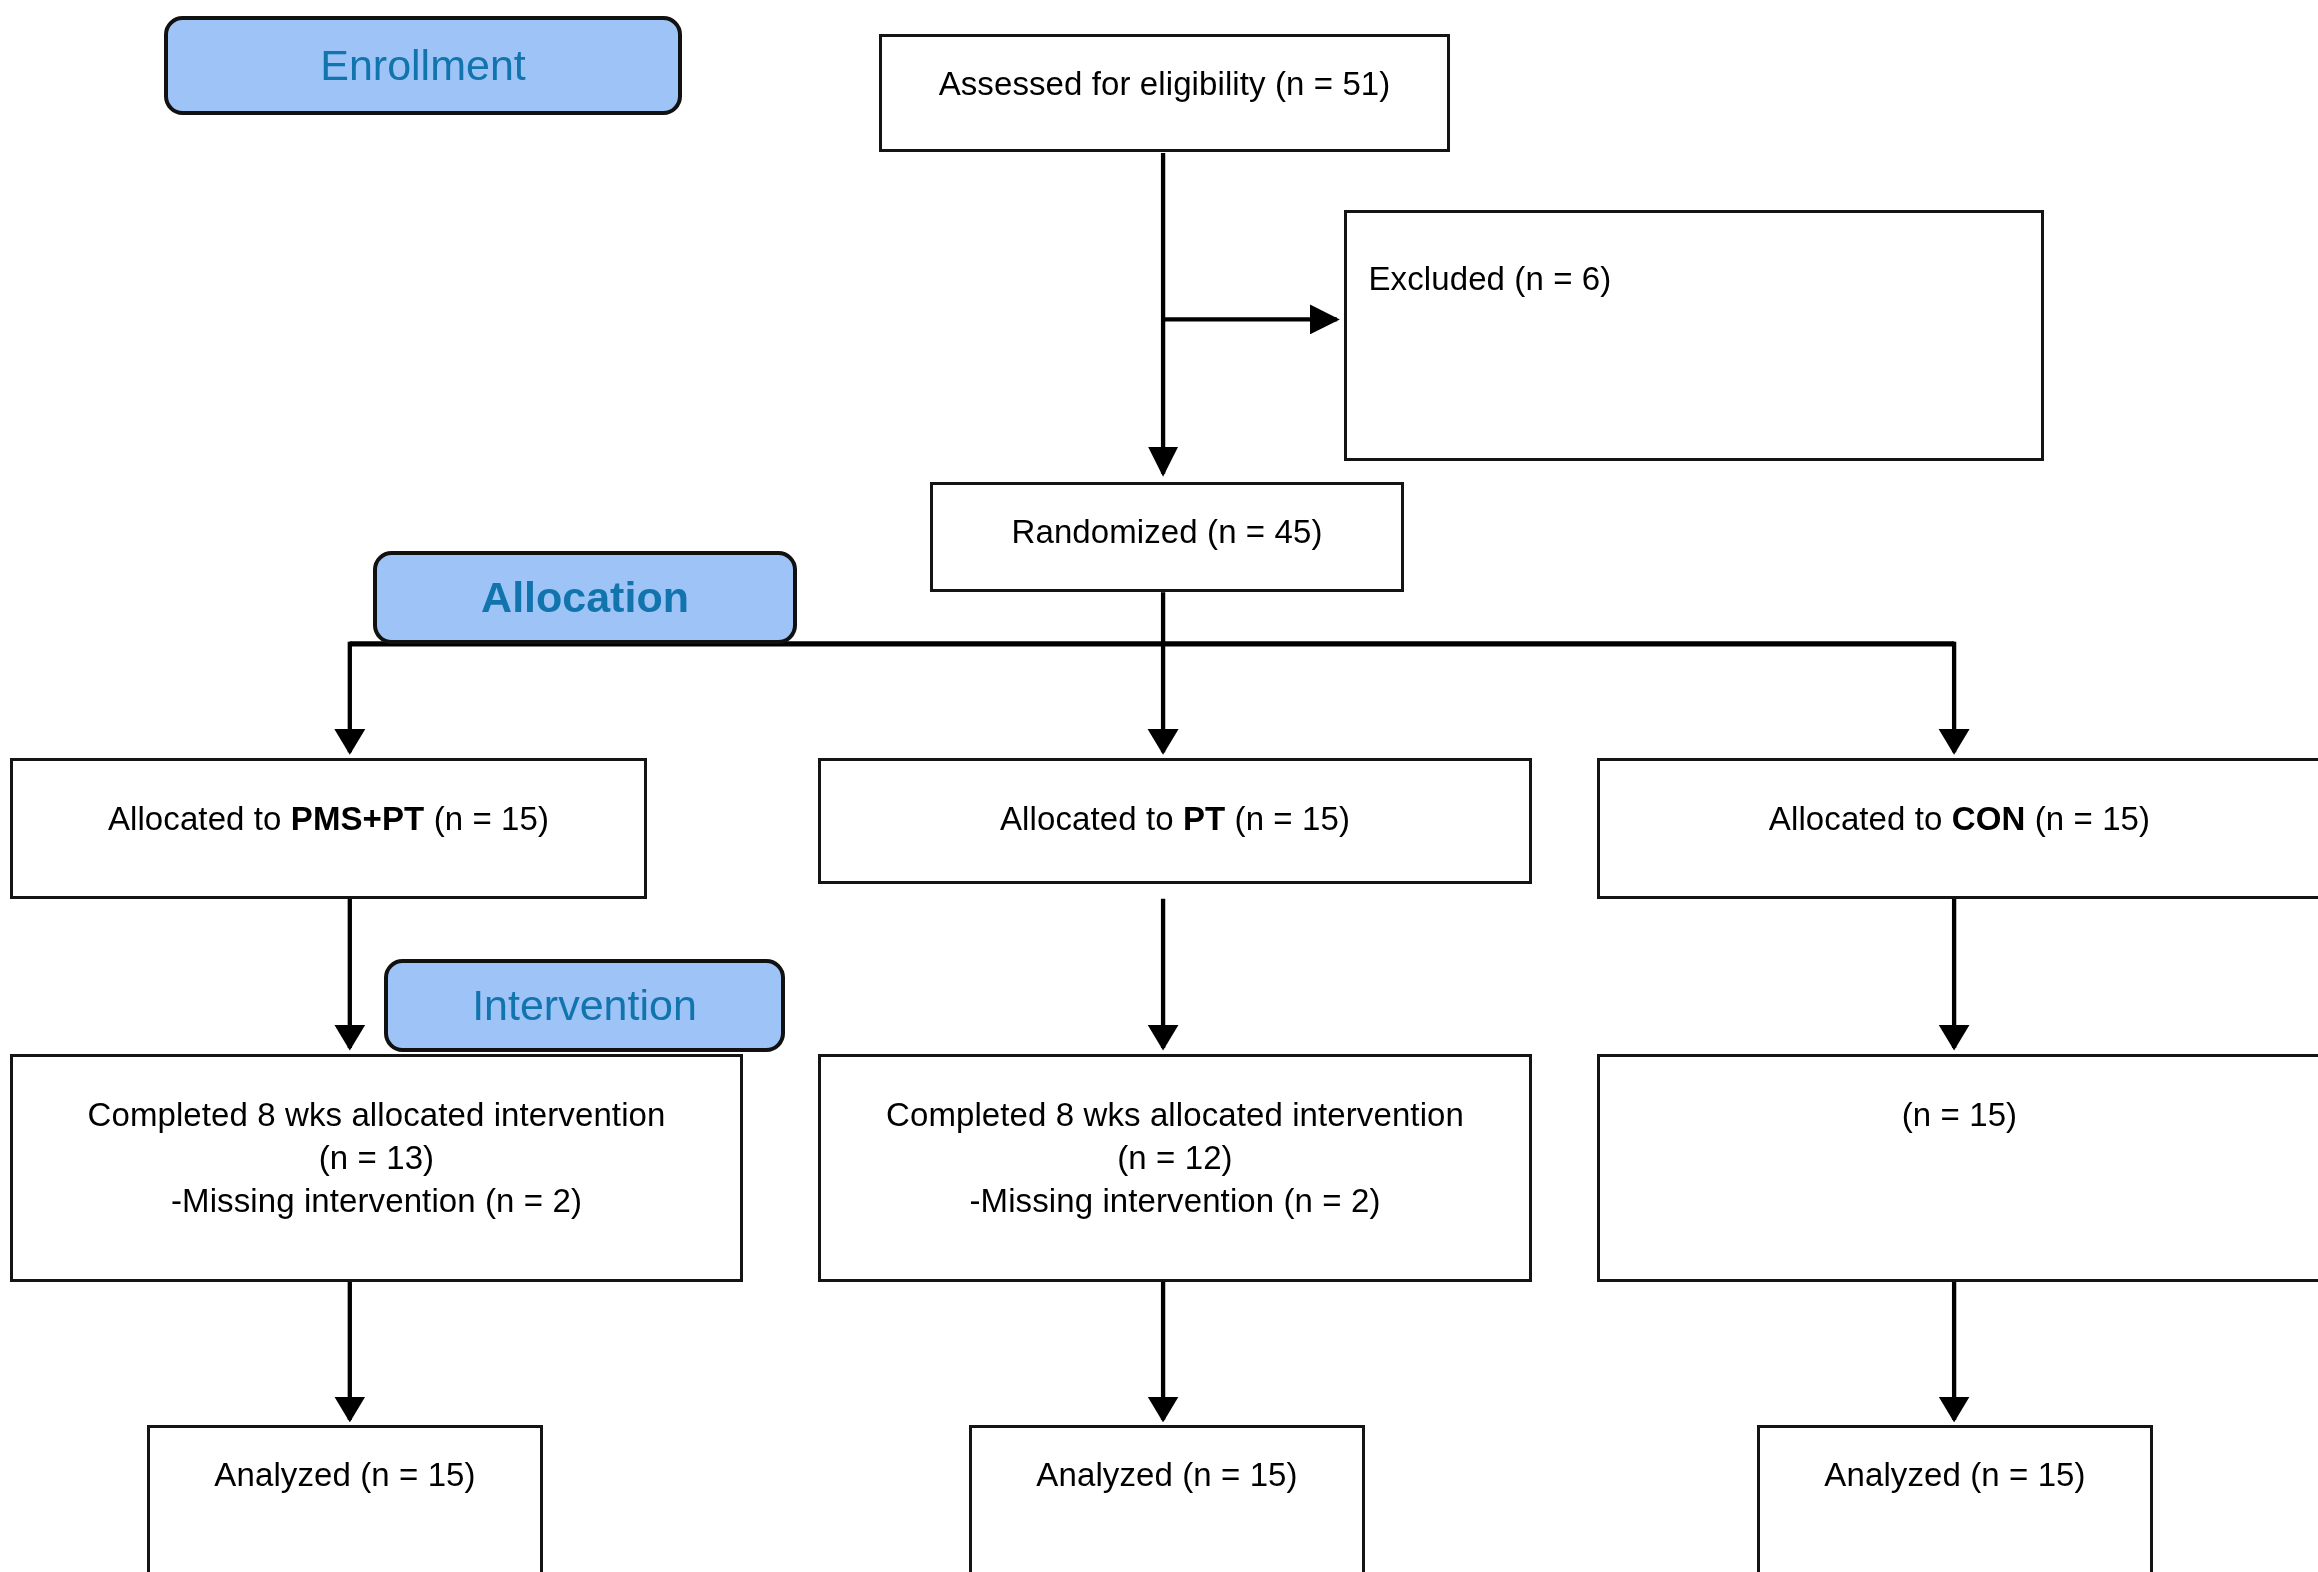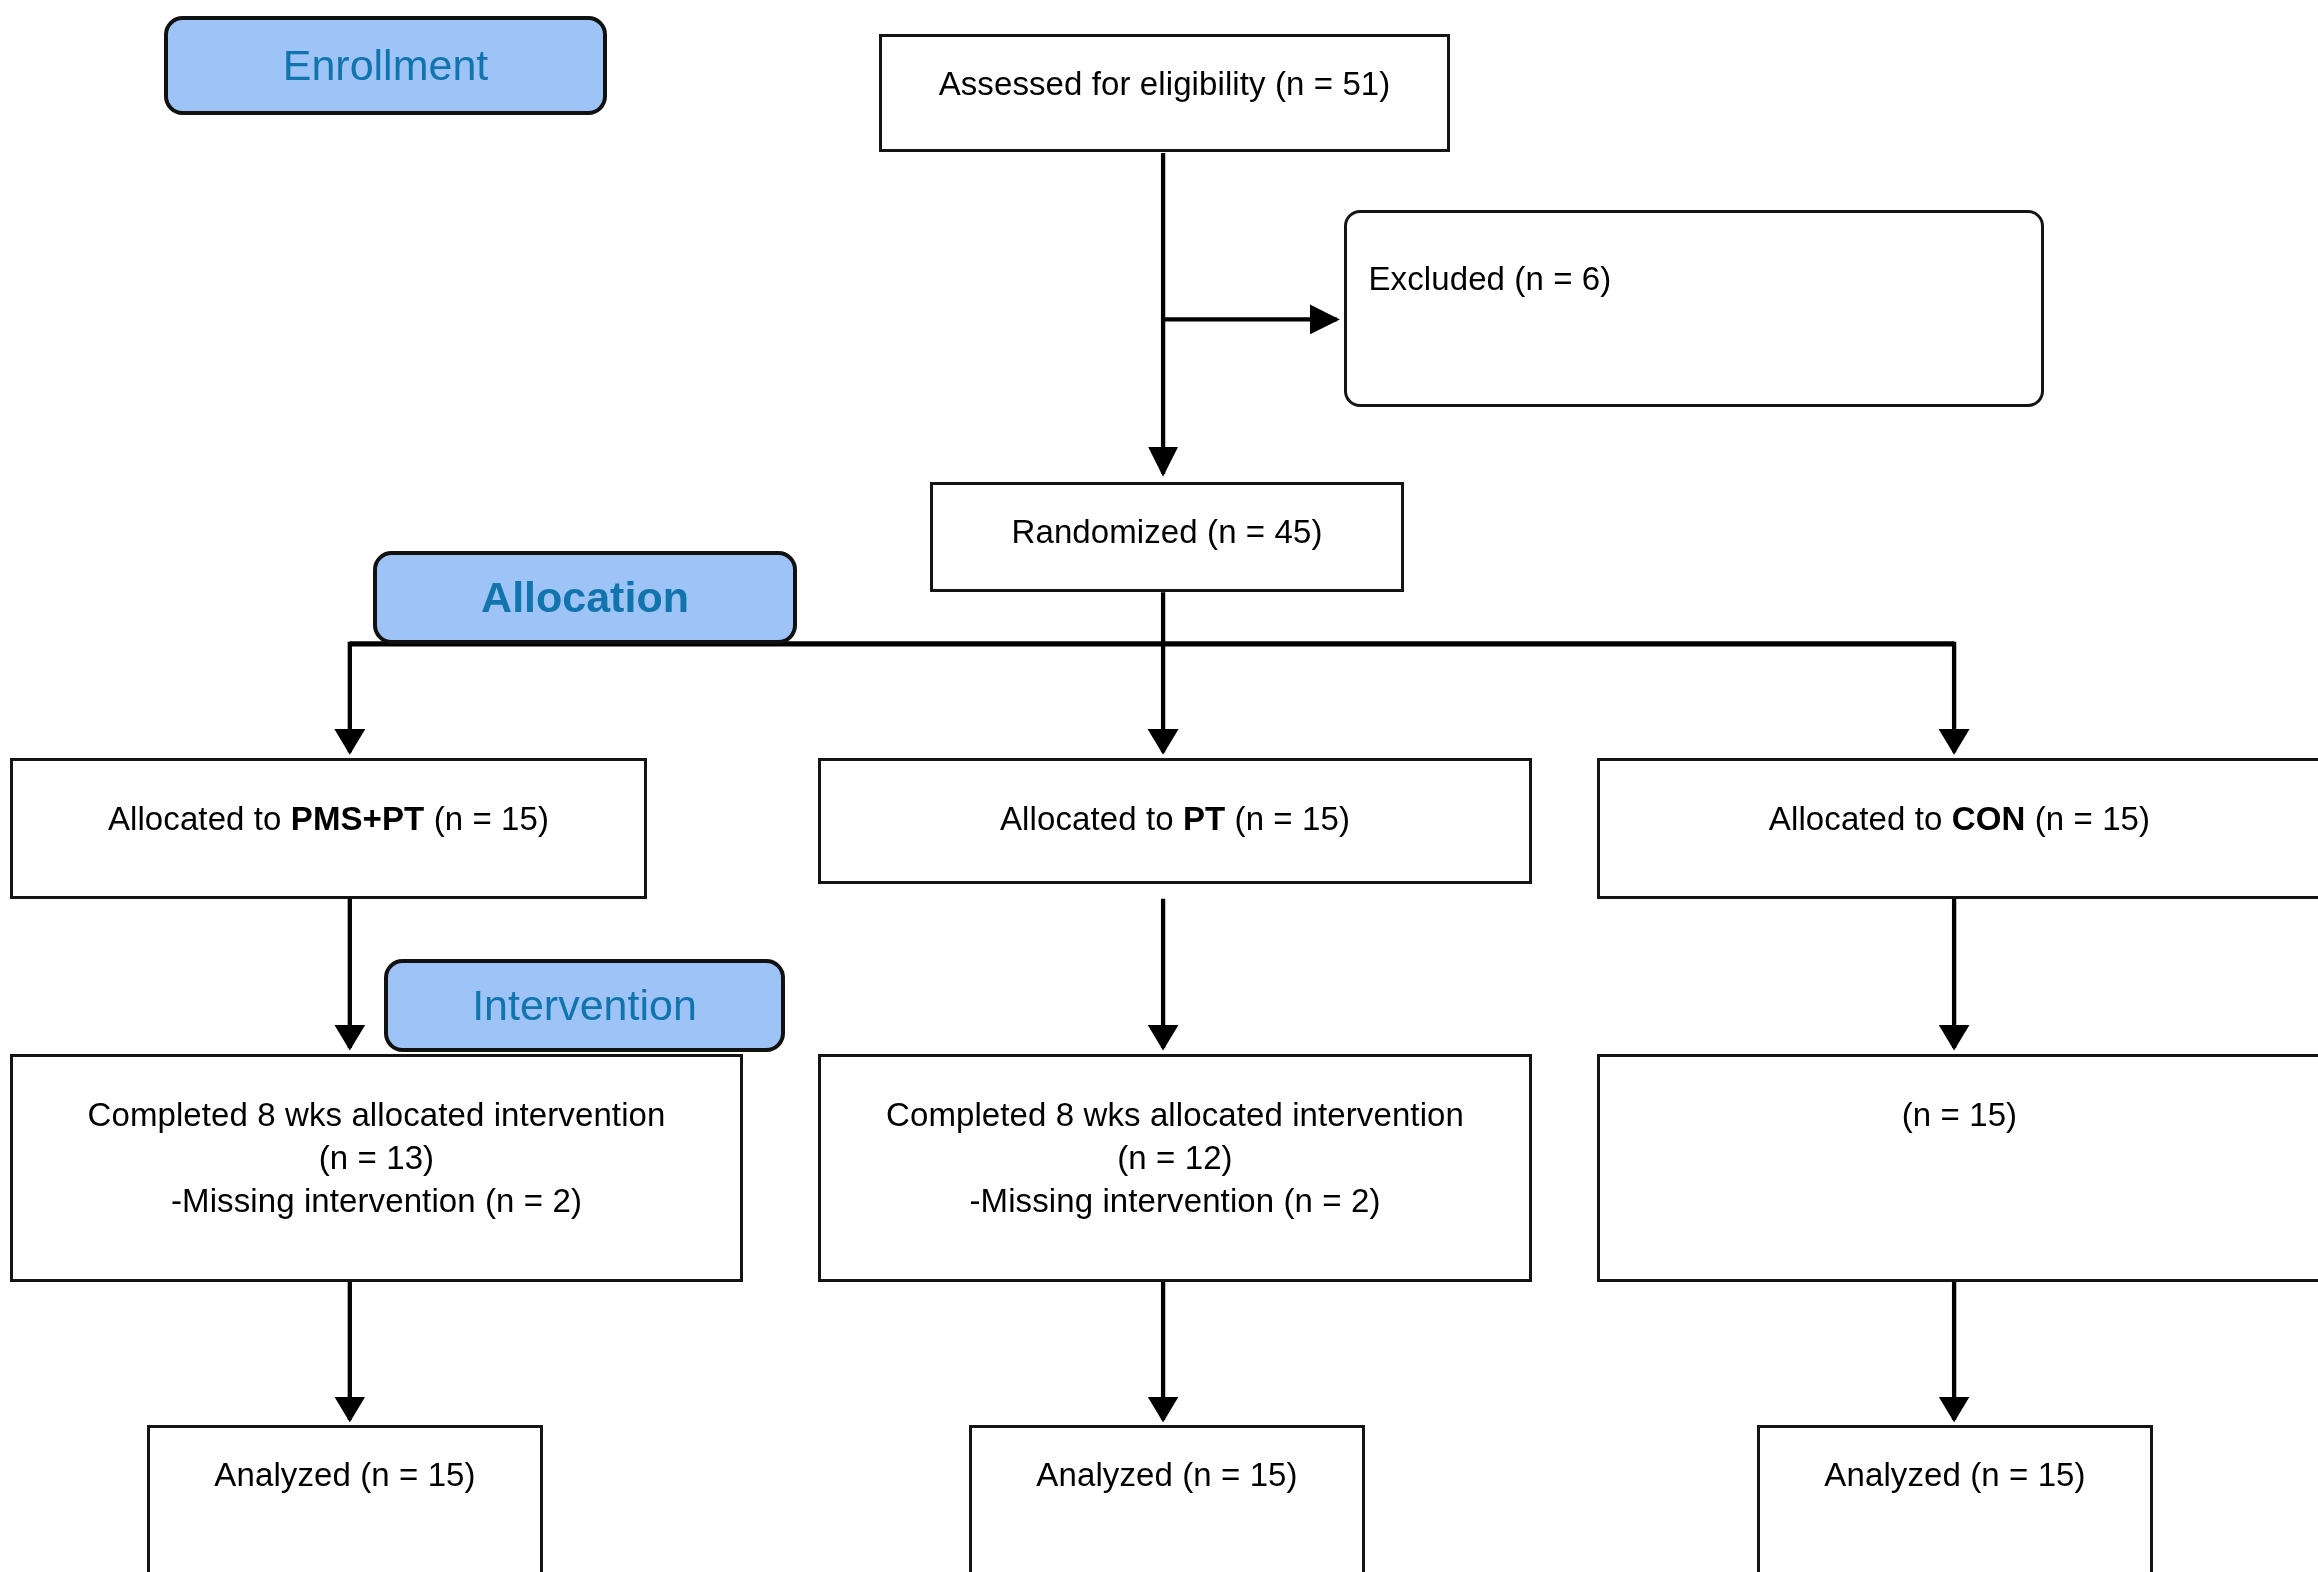--- a/index.html
+++ b/index.html
@@ -102,38 +102,38 @@
 
     <line x1="487" y1="1252" x2="487" y2="1460" stroke="#000000" stroke-width="6" marker-end="url(#arrowThin)"></line>
     <line x1="1620" y1="1252" x2="1620" y2="1460" stroke="#000000" stroke-width="6" marker-end="url(#arrowThin)"></line>
     <line x1="2722" y1="1252" x2="2722" y2="1460" stroke="#000000" stroke-width="6" marker-end="url(#arrowThin)"></line>
 
     <line x1="487" y1="1785" x2="487" y2="1978" stroke="#000000" stroke-width="6" marker-end="url(#arrowThin)"></line>
     <line x1="1620" y1="1785" x2="1620" y2="1978" stroke="#000000" stroke-width="6" marker-end="url(#arrowThin)"></line>
     <line x1="2722" y1="1785" x2="2722" y2="1978" stroke="#000000" stroke-width="6" marker-end="url(#arrowThin)"></line>
   </svg>
 
-  <div class="stage-badge" style="left:164px; top:16px; width:443px; height:99px;">
+  <div class="stage-badge" style="left:164px; top:16px; width:518px; height:99px;">
     <span>Enrollment</span>
   </div>
 
   <div class="stage-badge" style="left:384px; top:959px; width:401px; height:93px;">
     <span>Intervention</span>
   </div>
 
   <div class="stage-badge bold" style="left:373px; top:551px; width:424px; height:93px;">
     <span>Allocation</span>
   </div>
 
 
   <div class="node pad-sm" style="left:879px; top:34px; width:571px; height:118px;">
     <div class="inner">Assessed for eligibility (n = 51)</div>
   </div>
 
-  <div class="node left-align pad-lg" style="left:1344px; top:210px; width:700px; height:197px;border-radius:16px;">
+  <div class="node left-align pad-lg" style="left:1344px; top:210px; width:700px; height:251px;">
     <div class="inner">
       <span>Excluded  (n = 6)</span>
     </div>
   </div>
 
   <div class="node pad-sm" style="left:930px; top:482px; width:474px; height:110px;">
     <div class="inner">Randomized  (n = 45)</div>
   </div>
 
   <div class="node pad-md" style="left:10px; top:758px; width:637px; height:141px;">

